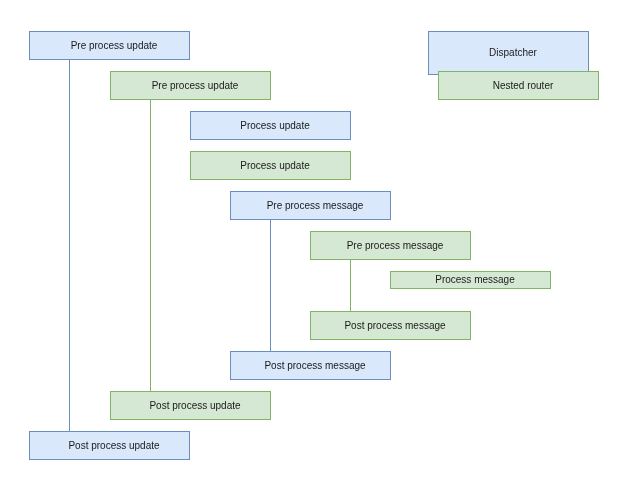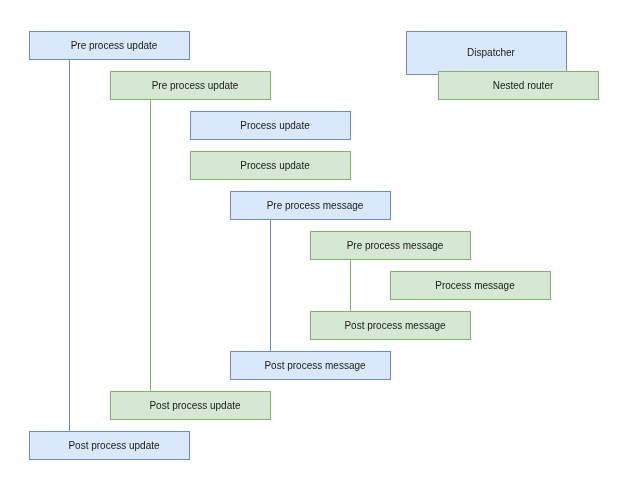--- a/index.html
+++ b/index.html
@@ -49,34 +49,34 @@
     </div>
     <div class="node green" style="left: 190px; top: 151px; width: 161px; height: 29px;">
       <span>Process update</span>
     </div>
     <div class="node blue" style="left: 230px; top: 191px; width: 161px; height: 29px;">
       <span>Pre process message</span>
     </div>
     <div class="node green" style="left: 310px; top: 231px; width: 161px; height: 29px;">
       <span>Pre process message</span>
     </div>
-    <div class="node green" style="left: 390px; top: 271px; width: 161px; height: 29px; align-items: center;">
+    <div class="node green" style="left: 390px; top: 271px; width: 161px; height: 18px; align-items: center;">
       <span>Process message</span>
     </div>
     <div class="node green" style="left: 310px; top: 311px; width: 161px; height: 29px;">
       <span>Post process message</span>
     </div>
     <div class="node blue" style="left: 230px; top: 351px; width: 161px; height: 29px;">
       <span>Post process message</span>
     </div>
     <div class="node green" style="left: 110px; top: 391px; width: 161px; height: 29px;">
       <span>Post process update</span>
     </div>
     <div class="node blue" style="left: 29px; top: 431px; width: 161px; height: 29px;">
       <span>Post process update</span>
     </div>
-    <div class="node blue" style="left: 406px; top: 31px; width: 161px; height: 44px; text-align: center;">
+    <div class="node blue" style="left: 428px; top: 31px; width: 161px; height: 44px; text-align: center;">
       <span>Dispatcher</span>
     </div>
     <div class="node green" style="left: 430px; top: 71px; width: 161px; height: 29px; margin-left: 8px;">
       <span>Nested router</span>
     </div>
   </div>
 
 </body></html>

